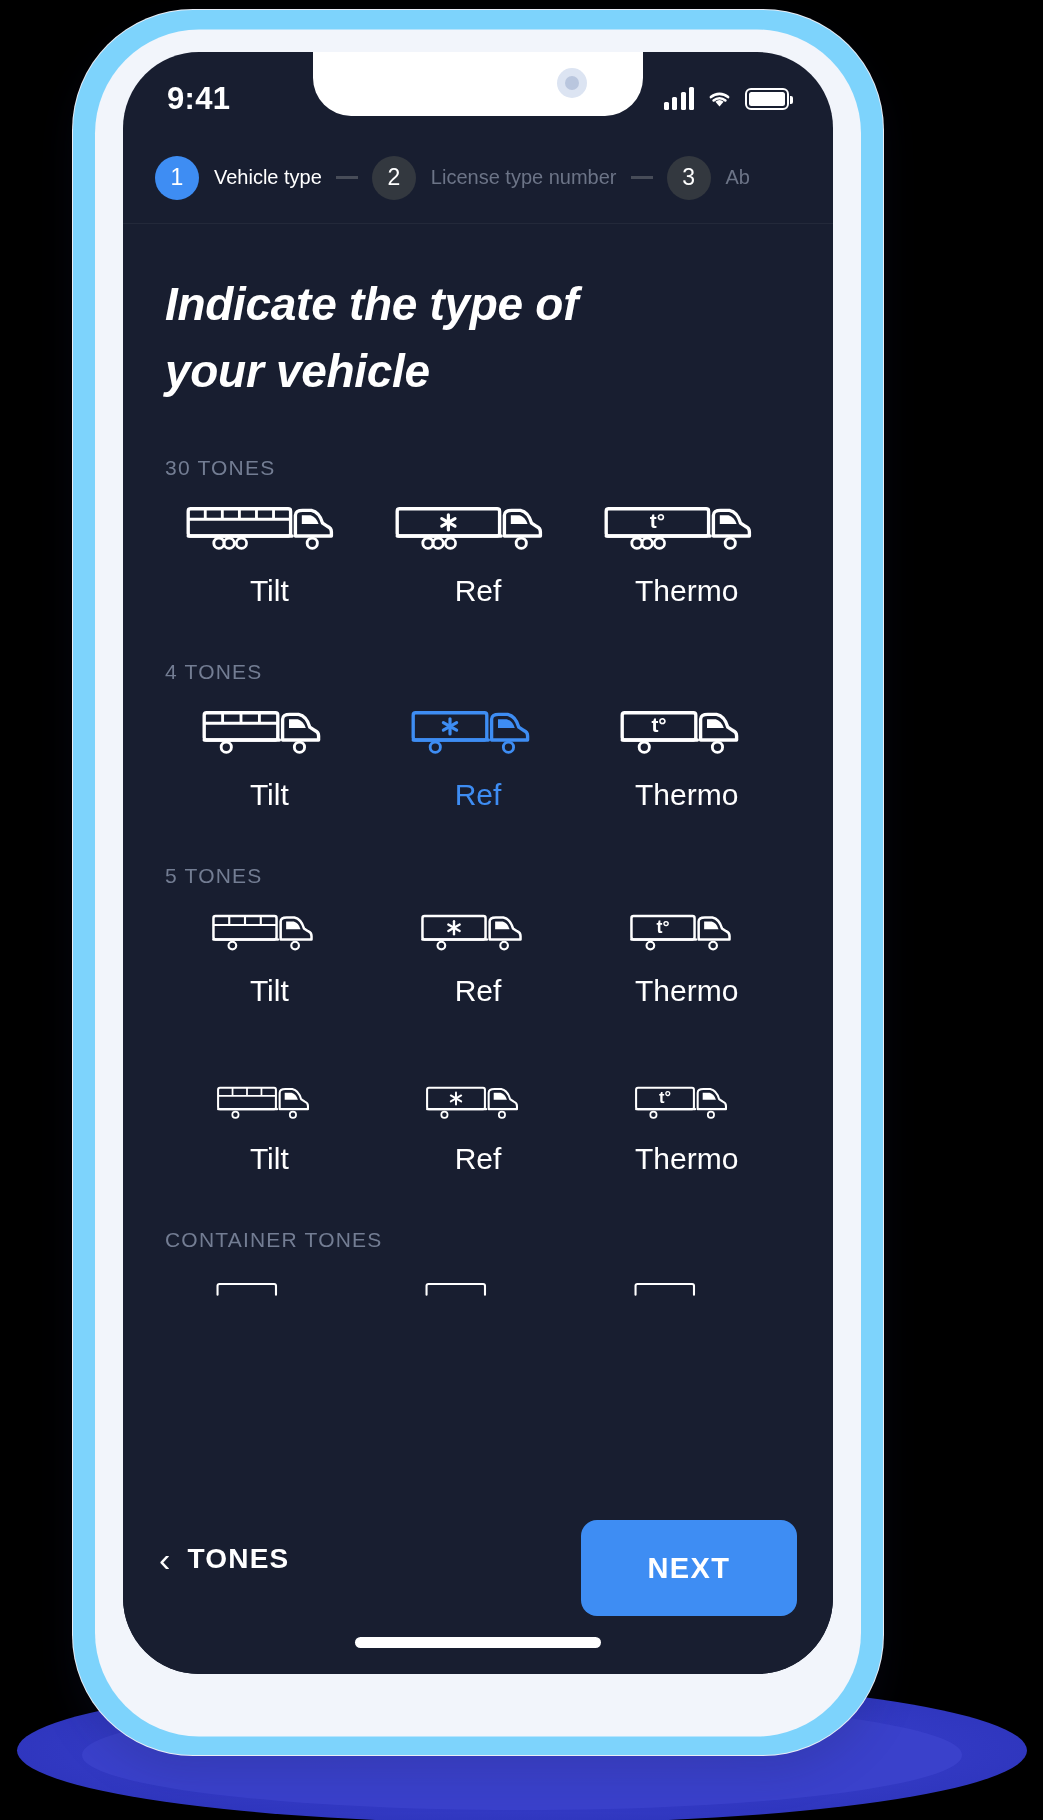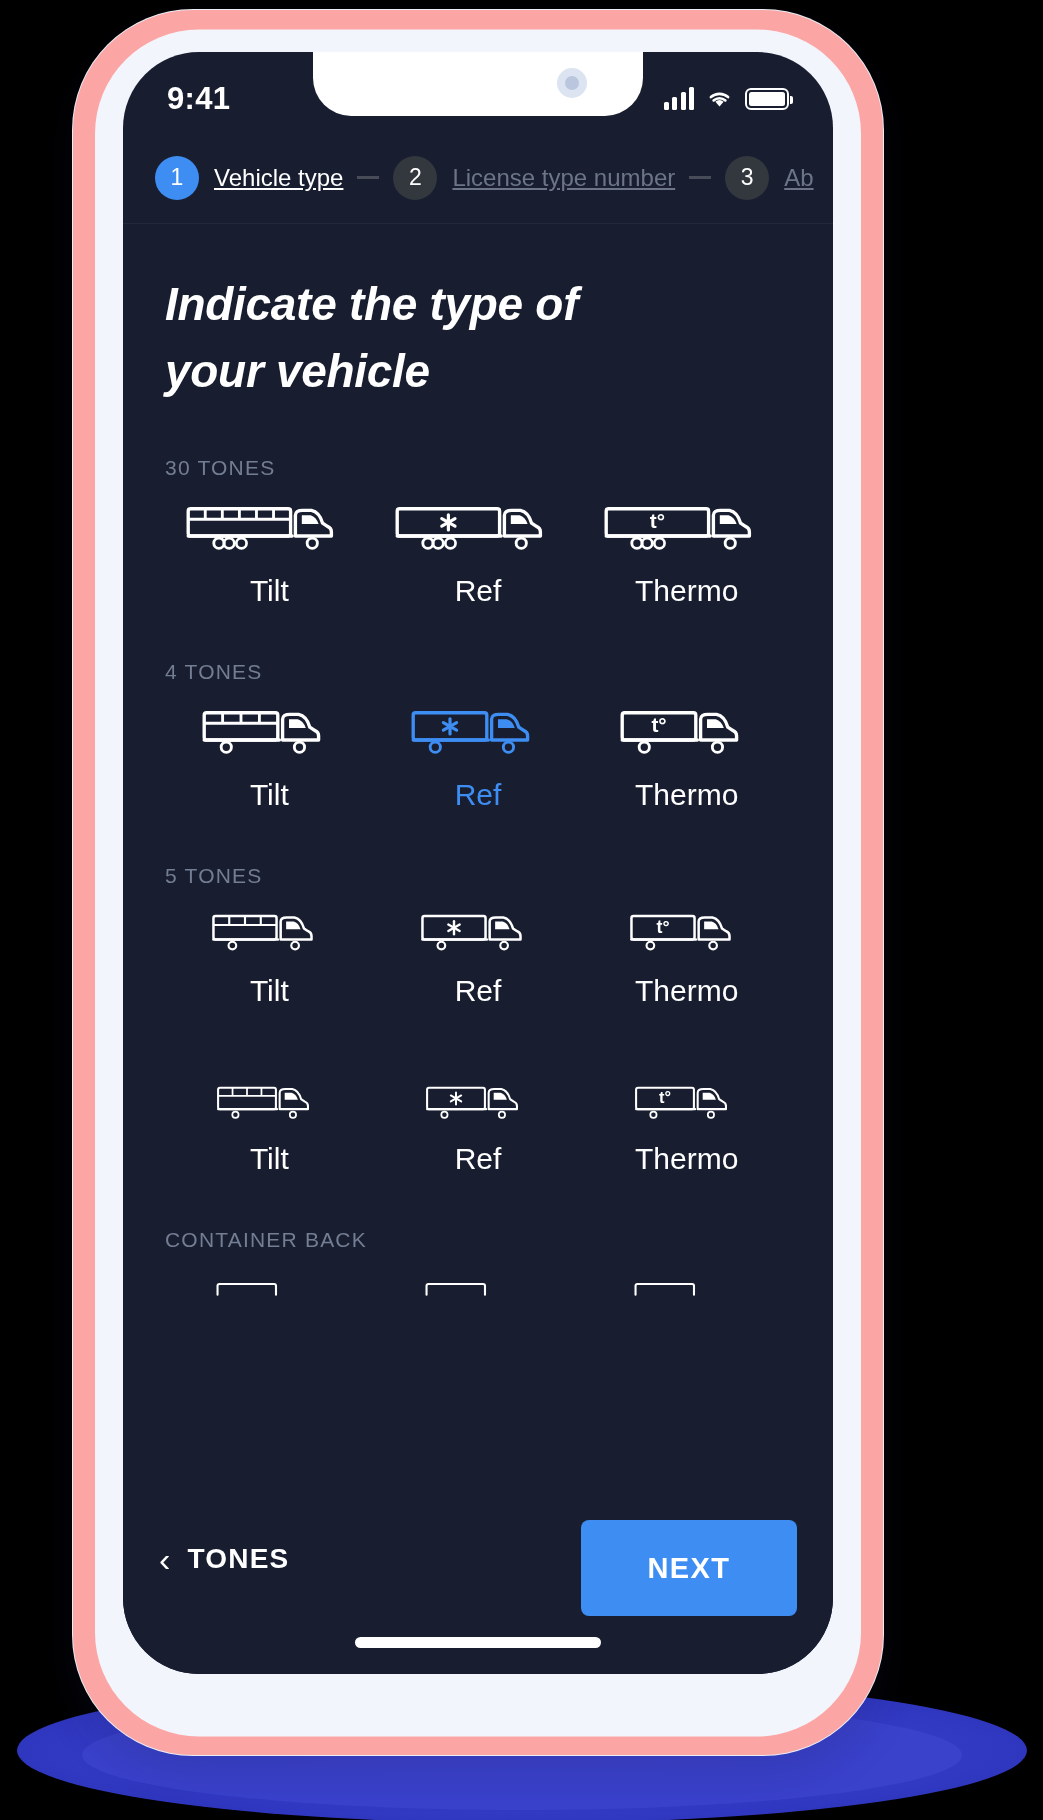--- a/index.html
+++ b/index.html
@@ -24,21 +24,21 @@
     position:absolute; left:50%; transform:translateX(-50%);
     top:1700px; width:880px; height:110px;
     border-radius:50%;
     background:#3B41CB; opacity:.95;
   }
 
   
   .phone{
     position:absolute; left:73px; top:10px;
     width:810px; height:1745px;
-    background:#fca5a5;
+    background:#7dd3fc;
     border-radius:120px;
     box-shadow:0 0 0 1px #E9EDF6, 0 18px 40px rgba(26,32,90,.18);
   }
   .phone-inner{
     position:absolute; left:50%; top:50%; transform:translate(-50%,-50%);
     width:766px; height:1707px;
     background:#F2F5FB;
     border-radius:104px;
   }
   
@@ -116,21 +116,21 @@
     border-bottom:1px solid rgba(255,255,255,.05);
   }
   .step{ display:flex; align-items:center; gap:15px; flex:0 0 auto; }
   .step-num{
     width:44px; height:44px; border-radius:50%;
     display:flex; align-items:center; justify-content:center;
     font-size:23px; color:#fff;
     background:#33383F;
   }
   .step.active .step-num{ background:#3E8DF3; }
-  .step-label{ font-size:24px; color:#6C7487;text-decoration:underline; }
+  .step-label{ font-size:20px; color:#6C7487; }
   .step.active .step-label{ color:#FFFFFF; }
   .step-dash{
     flex:0 0 auto; width:22px; height:2.5px; background:#474C58;
     margin:0 14px;
   }
 
   
   .content{
     position:absolute; top:173px; left:0; right:0; bottom:168px;
     overflow:hidden;
@@ -169,21 +169,21 @@
   }
   .back-btn{
     display:flex; align-items:center; gap:16px;
     color:#FFFFFF; font-size:28px; font-weight:bold; letter-spacing:1.2px;
     cursor:pointer; padding-top:22px;
   }
   .chev{ font-size:34px; line-height:1; font-weight:normal; }
   .next-btn{
     background:#3E8DF3; color:#FFFFFF;
     font-size:29px; font-weight:bold; letter-spacing:1.4px;
-    border:none; border-radius:8px;
+    border:none; border-radius:16px;
     width:216px; height:96px;
     cursor:pointer;
     font-family:"Liberation Sans", sans-serif;
   }
   .home-ind{
     position:absolute; left:50%; transform:translateX(-50%); bottom:26px;
     width:246px; height:11px; border-radius:6px; background:#FFFFFF;
     z-index:30;
   }
 </style>
@@ -598,21 +598,21 @@
       <circle cx="123.08" cy="49" r="4.992000000000001"></circle>
 
     </g>
   </svg>
                   </span>
                   <span class="cell-label">Thermo</span>
                 </div>
               </div>
             </div>
             <div class="group">
-              <div class="group-label">CONTAINER BACK</div>
+              <div class="group-label">CONTAINER TONES</div>
               <div class="grid">
                 <div class="cell">
                   <span>
                     <svg width="108" height="26" viewBox="0 0 170 26">
       <path d="M4 22 L4 8 Q4 5 7 5 L93 5 Q96 5 96 8 L96 22" stroke="#FFFFFF" stroke-width="3.2760000000000002" fill="none" stroke-linecap="round"></path>
     </svg>
                   </span>
                 </div>
                 <div class="cell">
                   <span>

